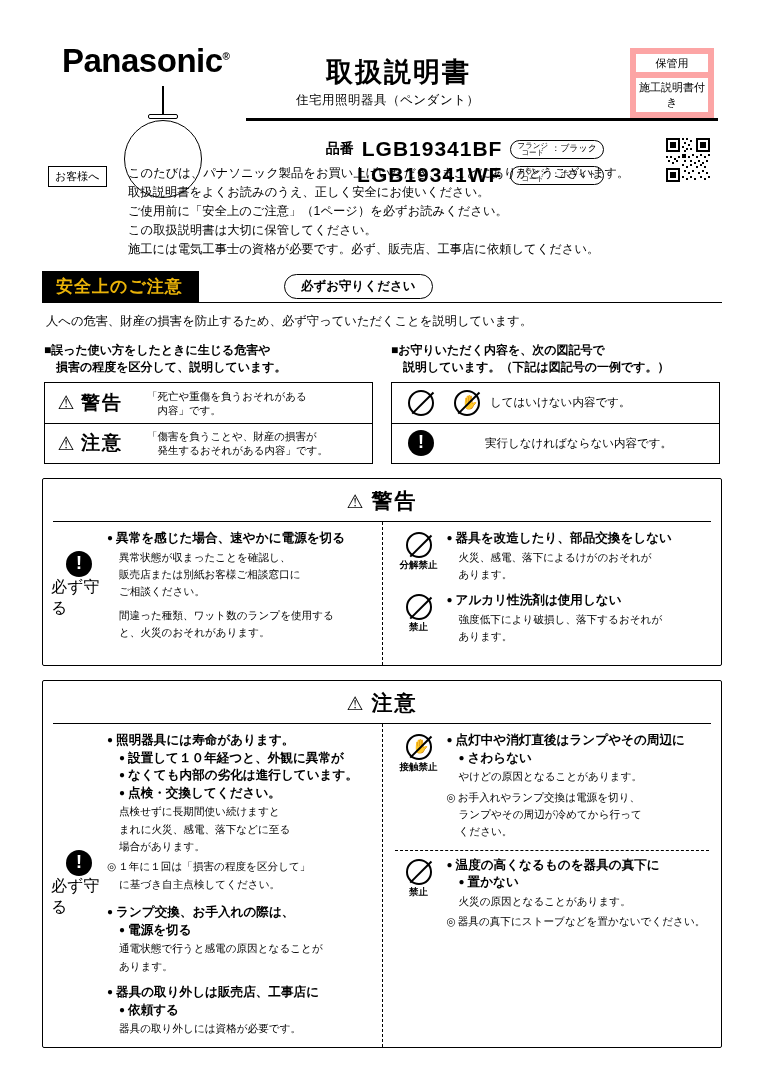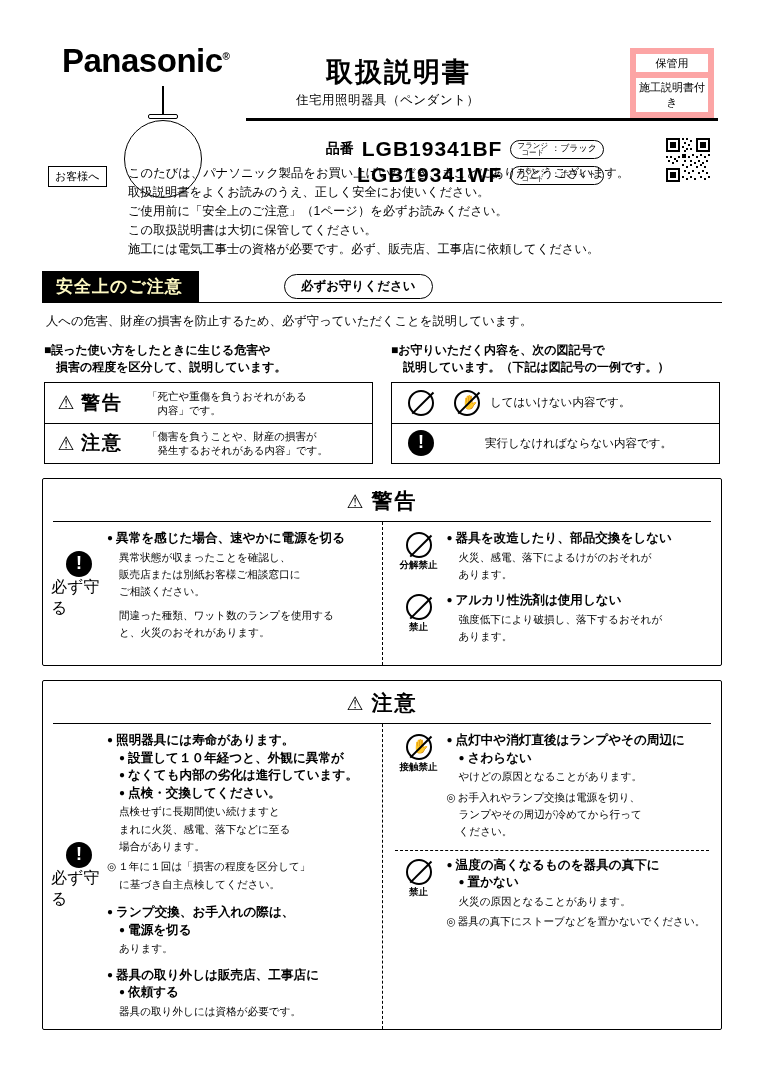--- a/index.html
+++ b/index.html
@@ -71,21 +71,21 @@
   .cust { position: relative; margin-top: 8px; padding-left: 0; }
   .cust-tag {
     display: inline-block; border: 1px solid #000; font-size: 11px;
     padding: 2px 6px; position: absolute; left: 20px; top: 2px; background: #fff;
   }
   .cust-lines { margin-left: 100px; font-size: 12.3px; line-height: 1.55; }
 
   
   .safety-head { position: relative; margin-top: 12px; height: 30px; }
   .safety-head .blk {
-    position: absolute; left: 14px; top: 0; background: #000; color: #fef9c3;
+    position: absolute; left: 14px; top: 0; background: #000; color: #eab308;
     font-size: 17px; font-weight: bold; padding: 4px 16px 4px 14px; letter-spacing: 1px;
   }
   .safety-head .must {
     position: absolute; left: 256px; top: 3px;
     border: 1.4px solid #000; border-radius: 13px;
     font-size: 12.5px; padding: 3px 16px; font-weight: bold;
   }
   .safety-head .underline { position: absolute; left: 14px; right: 14px; bottom: -2px; height: 1.5px; background:#000; }
 
   .safety-lead { margin: 12px 0 0 18px; font-size: 12.3px; }
@@ -410,20 +410,21 @@
               <div class="sub">点検せずに長期間使い続けますと</div>
               <div class="sub">まれに火災、感電、落下などに至る</div>
               <div class="sub">場合があります。</div>
               <div class="sub note" style="margin-top:5px;">１年に１回は「損害の程度を区分して」</div>
               <div class="sub">に基づき自主点検してください。</div>
             </div>
 
             <div class="body" style="margin-bottom:10px;">
               <div class="bullet">ランプ交換、お手入れの際は、</div>
               <div class="bullet" style="padding-left:12px;">電源を切る</div>
+              <div class="sub">通電状態で行うと感電の原因となることが</div>
               <div class="sub">あります。</div>
             </div>
 
             <div class="body">
               <div class="bullet">器具の取り外しは販売店、工事店に</div>
               <div class="bullet" style="padding-left:12px;">依頼する</div>
               <div class="sub">器具の取り外しには資格が必要です。</div>
             </div>
 
           </div>

